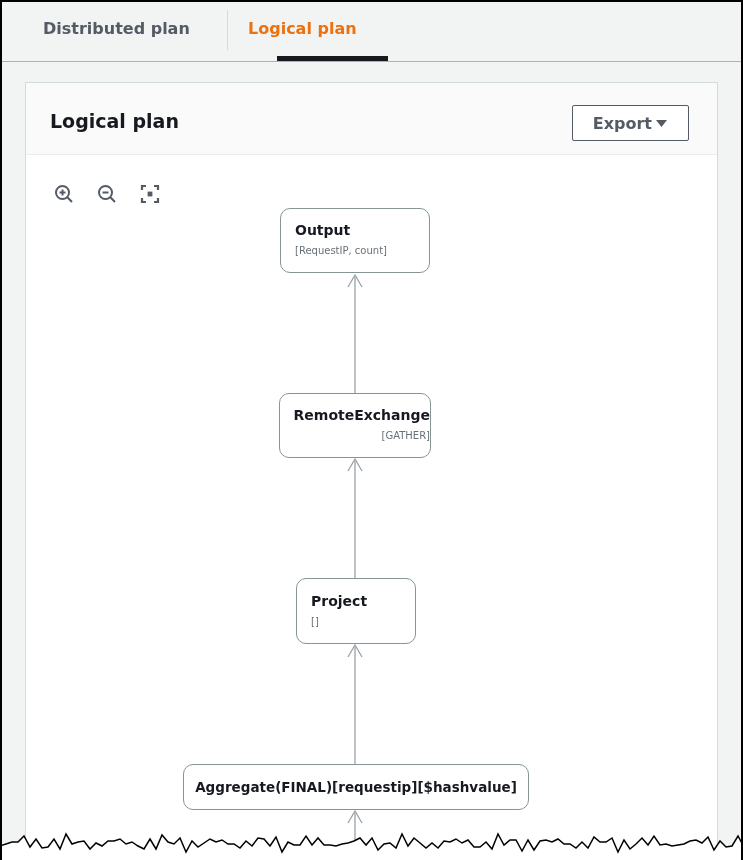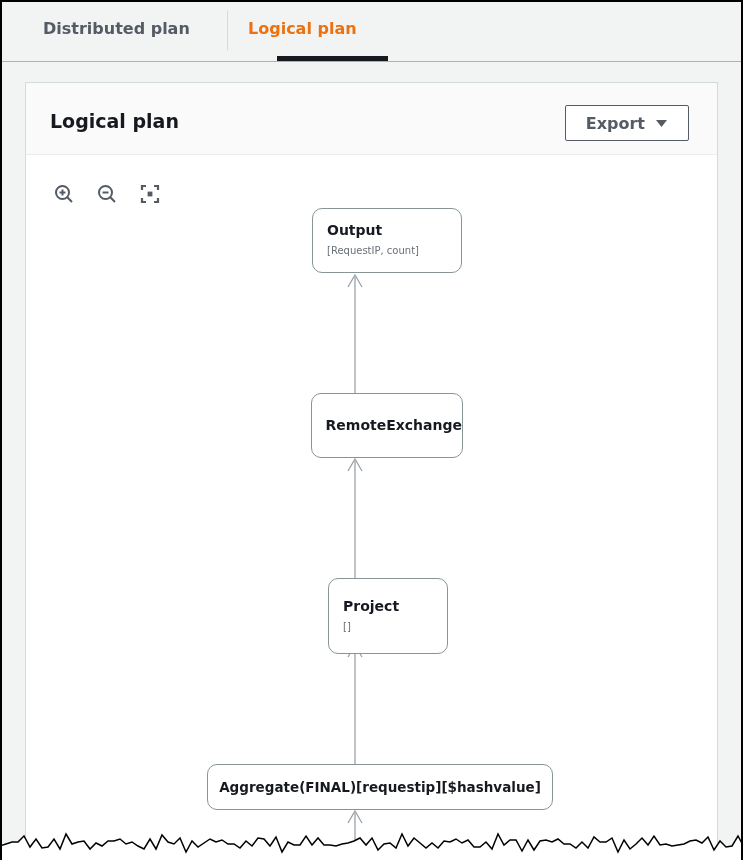--- a/index.html
+++ b/index.html
@@ -17,42 +17,42 @@
   .tab-logical{left:246px;color:#ec7211;}
   .tab-divider{position:absolute;left:225px;top:8px;width:1px;height:40px;background:#d5dbdb;}
   .tab-underline{position:absolute;left:275px;top:54px;width:111px;height:5px;background:#16191f;}
   .tabbar-rule{position:absolute;left:0;right:0;top:59px;height:1px;background:#a9b3b4;}
   
   .card{position:absolute;left:23px;top:80px;width:693px;bottom:0;background:#fff;border:1px solid #d5dbdb;}
   .card-header{position:relative;height:72px;background:#fafafa;border-bottom:1px solid #eaeded;}
   .panel-title{position:absolute;left:24px;top:27px;margin:0;font-size:19px;font-weight:bold;color:#16191f;}
   .export-btn{
     position:absolute;right:28px;top:22px;height:36px;padding:0 20px;
-    display:flex;align-items:center;gap:10px;
+    display:flex;align-items:center;gap:3px;
     background:#fff;border:1px solid #545b64;border-radius:2px;
     color:#545b64;font-size:16px;font-weight:bold;
     font-family:"DejaVu Sans","Liberation Sans",sans-serif;cursor:pointer;
   }
   
   .card-body{position:absolute;top:73px;left:0;right:0;bottom:0;background:#fff;cursor:grab;}
   .zoom-toolbar{position:absolute;left:28px;top:28px;display:flex;gap:23px;}
   .icon-btn{width:20px;height:20px;padding:0;border:none;background:transparent;cursor:pointer;}
   .icon-btn svg{display:block;}
   
   .node{
     position:absolute;background:#fff;border:1px solid #879596;border-radius:10px;
     display:flex;flex-direction:column;justify-content:center;
-    padding-left:14px;color:#16191f;margin-left:32px;
+    padding-left:14px;color:#16191f;
   }
   .node .t{font-weight:bold;font-size:14px;line-height:21px;white-space:nowrap;}
   .node .s{font-size:10px;line-height:20px;color:#687078;white-space:nowrap;}
   .node-output{left:254px;top:52px;width:150px;height:65px;}
   .node-remote-exchange{left:253px;top:237px;width:152px;height:65px;align-items:flex-end;}
-  .node-project{left:270px;top:422px;width:120px;height:76px;}
-  .node-aggregate{left:149px;top:608px;width:346px;height:46px;padding-left:0;align-items:center;}
+  .node-project{left:270px;top:422px;width:120px;height:66px;}
+  .node-aggregate{left:157px;top:608px;width:346px;height:46px;padding-left:0;align-items:center;}
   .node-aggregate .t{font-size:13.5px;}
   .edges{position:absolute;inset:0;pointer-events:none;}
   
   .torn{position:absolute;left:-2px;bottom:0;width:747px;height:30px;z-index:50;pointer-events:none;}
 </style>
 </head>
 <body>
 
 <div class="screen">
 
@@ -125,20 +125,21 @@
           <path d="M322 667 L329 655 L336 667"></path>
         </g>
       </svg>
 
       <div class="node node-output">
         <span class="t">Output</span>
         <span class="s">[RequestIP, count]</span>
       </div>
       <div class="node node-remote-exchange">
         <span class="t">RemoteExchange</span>
+        <span class="s">[GATHER]</span>
       </div>
       <div class="node node-project">
         <span class="t">Project</span>
         <span class="s">[]</span>
       </div>
       <div class="node node-aggregate">
         <span class="t">Aggregate(FINAL)[requestip][$hashvalue]</span>
       </div>
 
     </div>

